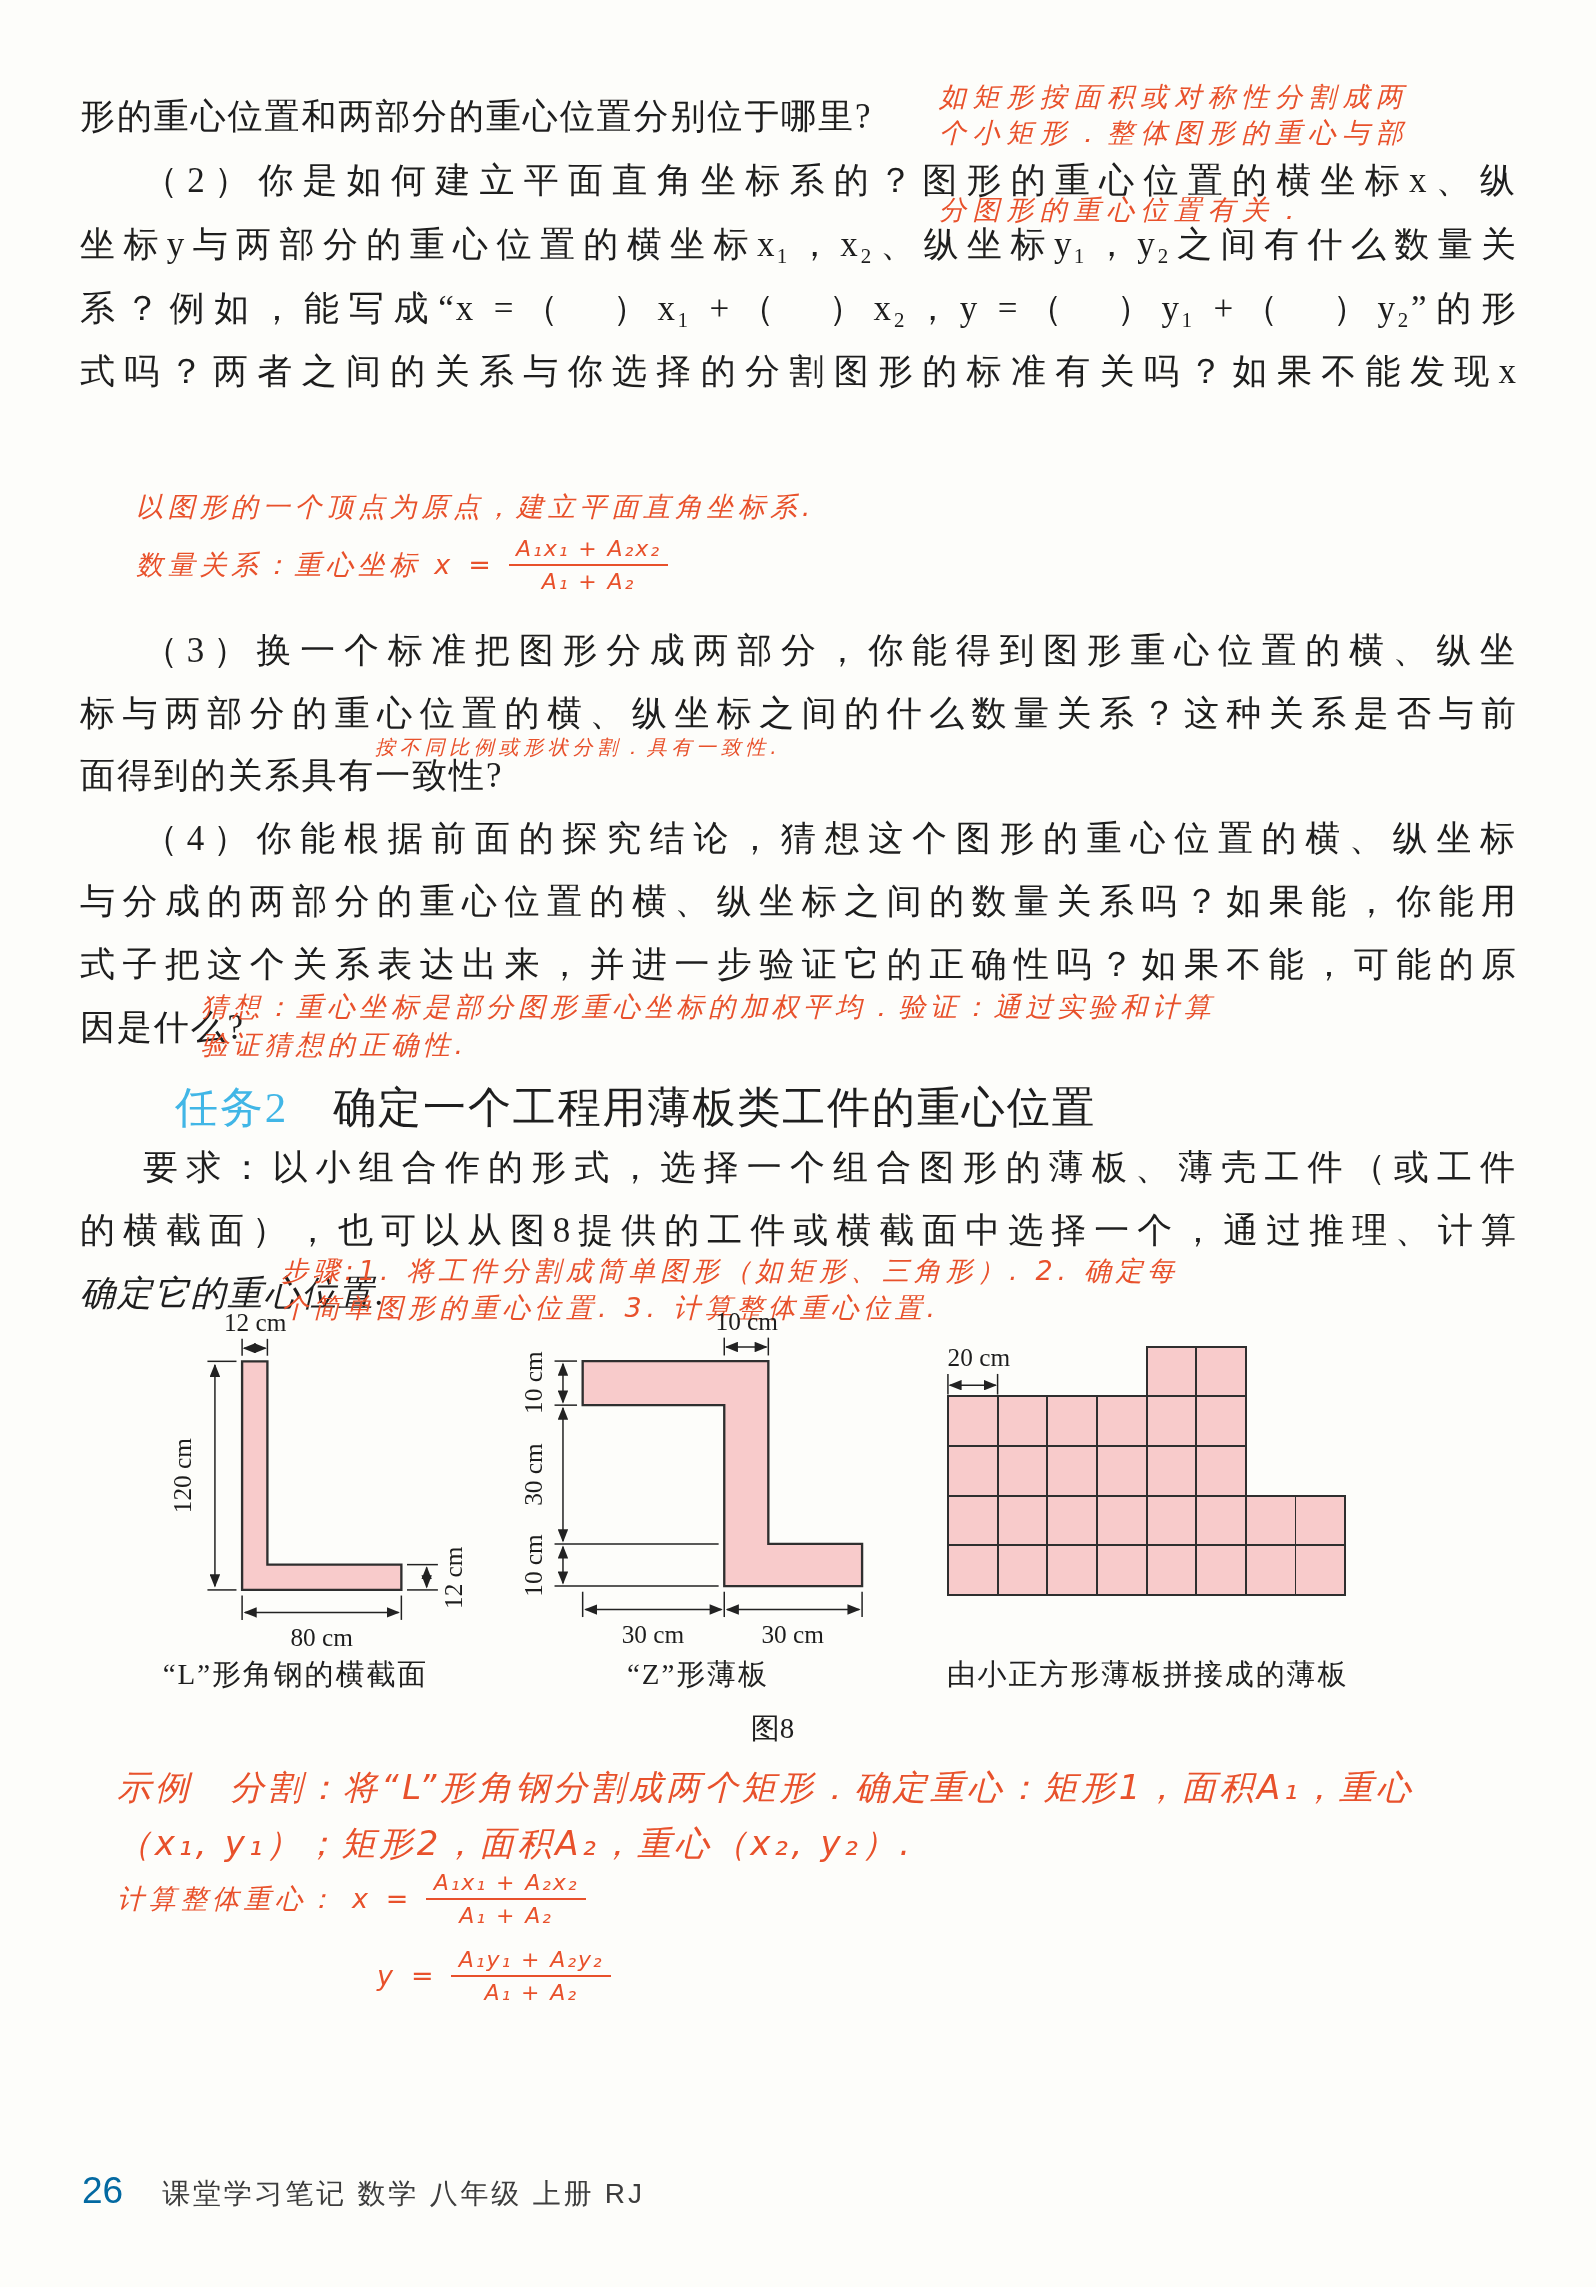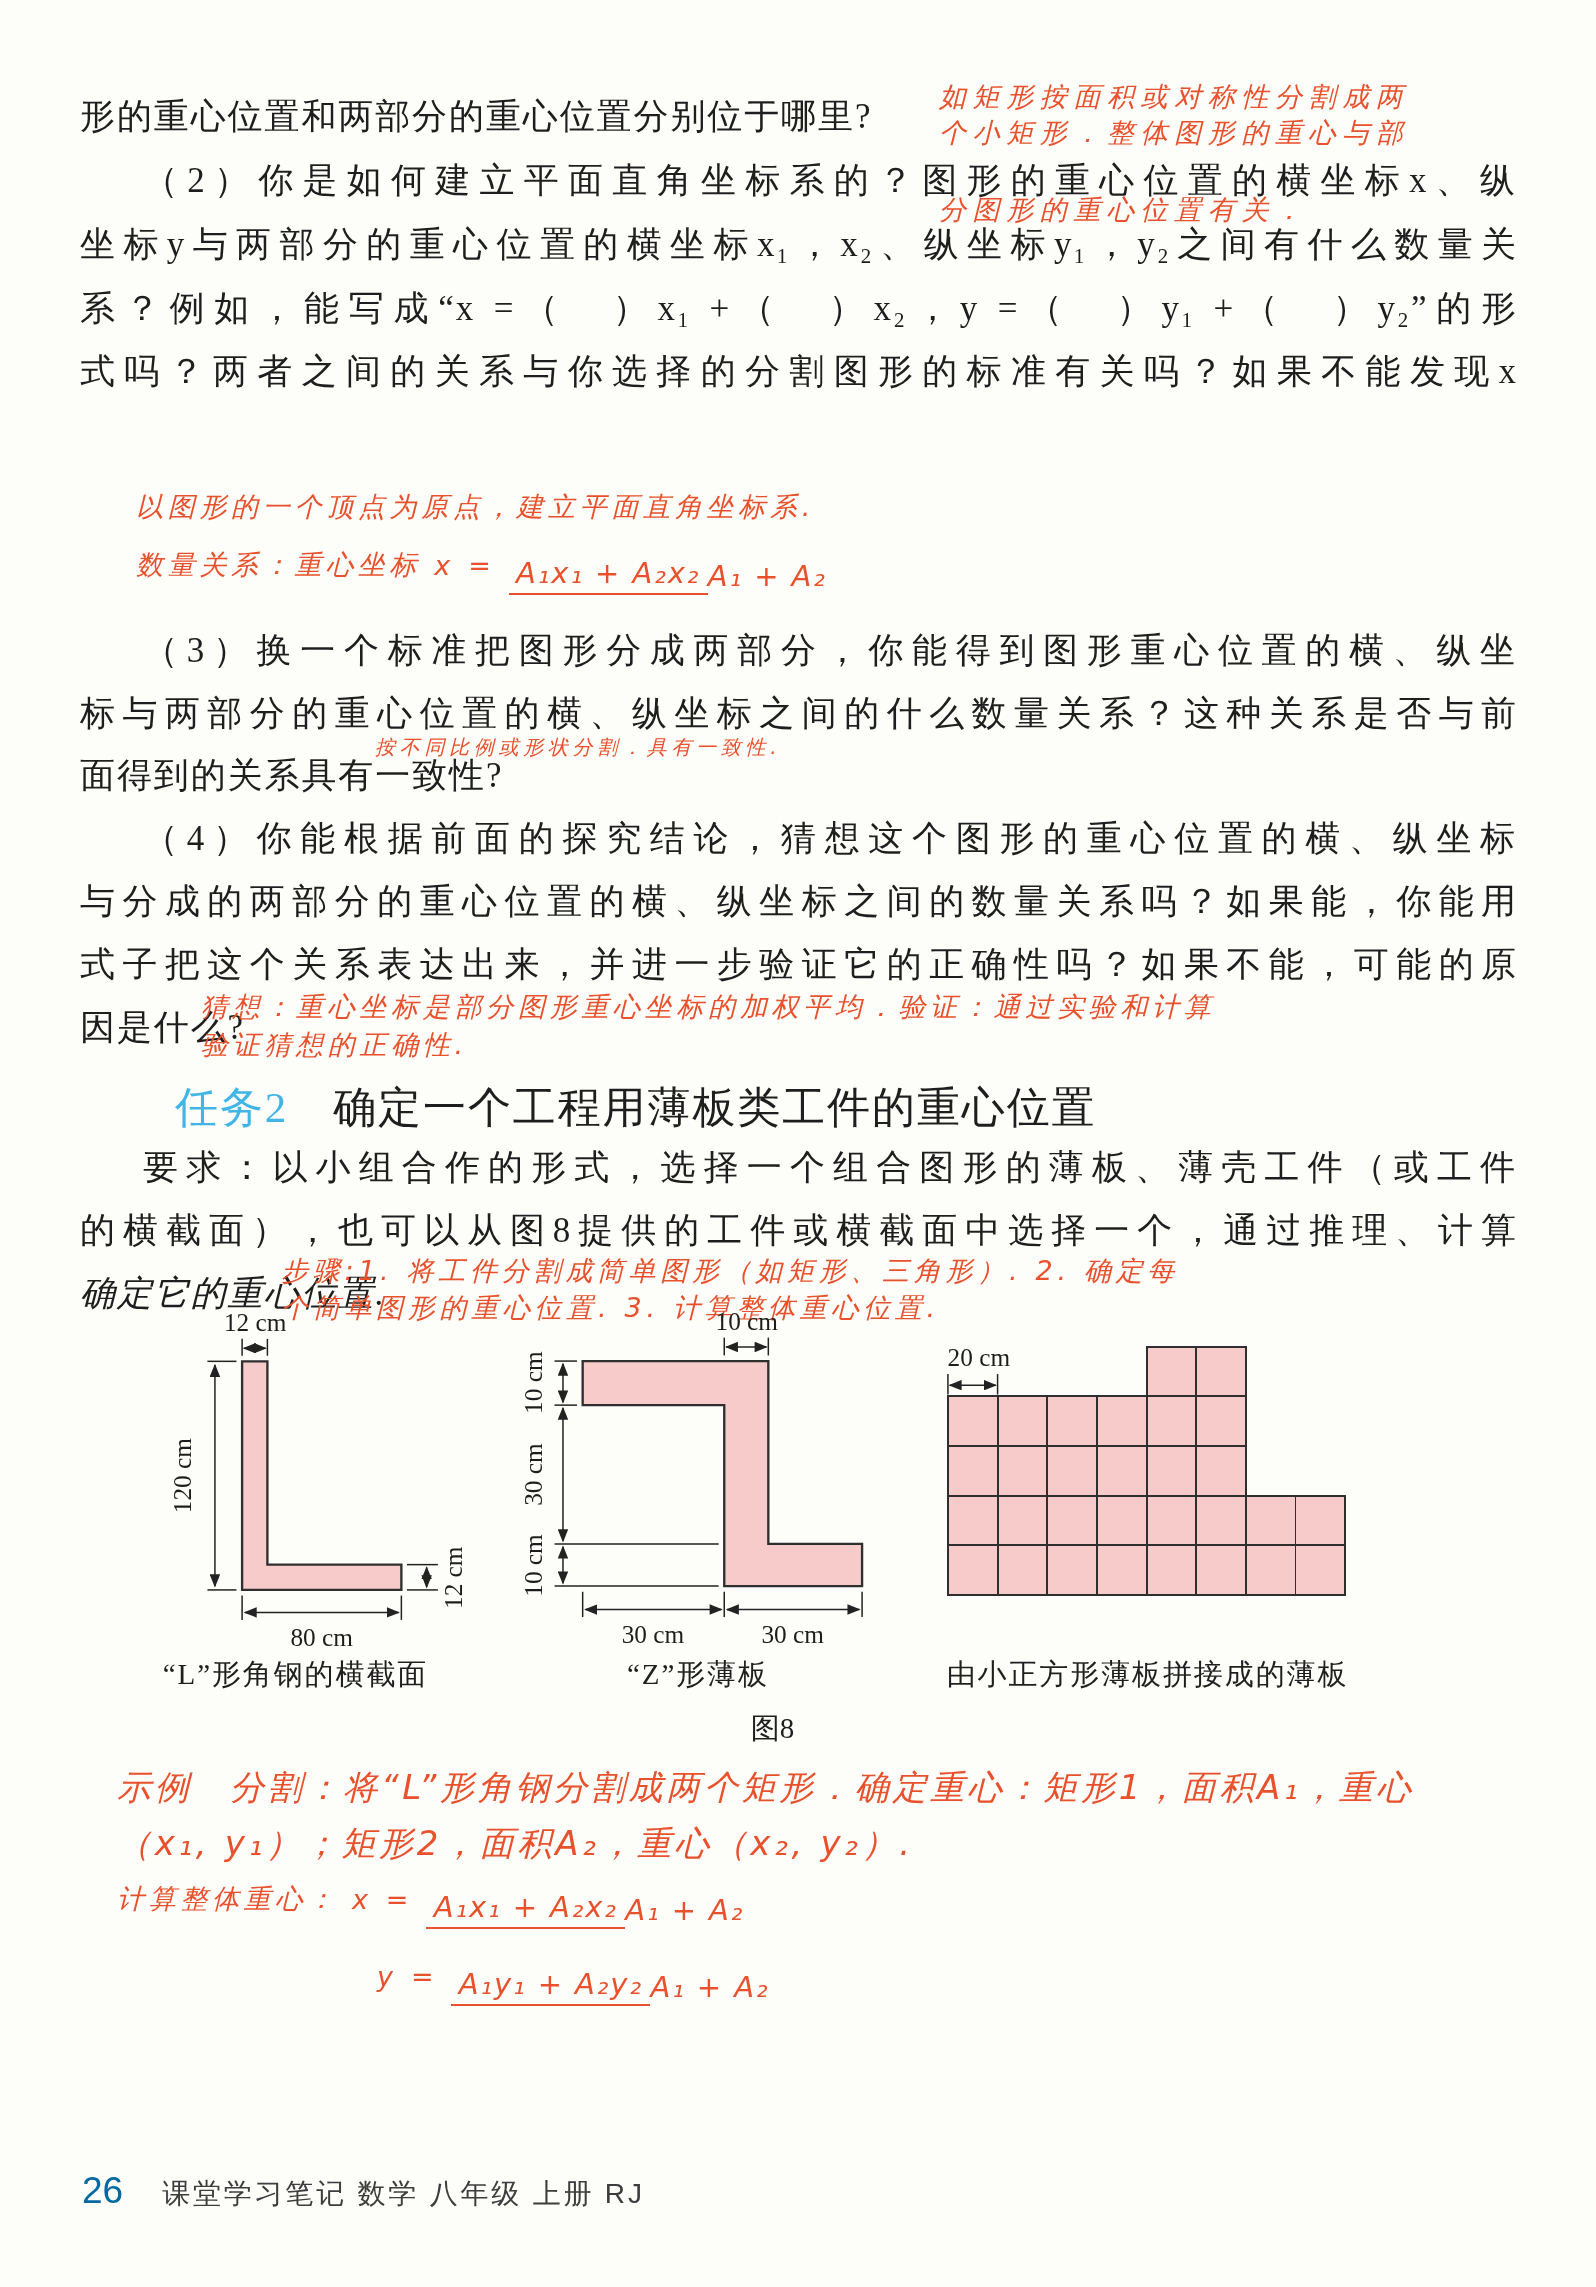--- a/index.html
+++ b/index.html
@@ -4,21 +4,21 @@
 <style>
   html,body { margin:0; padding:0; background:#e8e8e8; }
   .page { position:relative; width:1597px; height:2288px; background:#fdfdfa; overflow:hidden;
           font-family:"Liberation Serif","DejaVu Serif",serif; }
   .pline { position:absolute; font-size:35px; color:#1e1e1e; letter-spacing:1.9px; white-space:nowrap; }
   .pline.just { white-space:normal; text-align:justify; text-align-last:justify; }
   .hw { position:absolute; font-family:"DejaVu Sans","Liberation Sans",sans-serif; font-style:italic;
         color:#e8512b; font-size:27px; letter-spacing:4.7px; white-space:nowrap; }
   .hw-sm { font-size:34px; letter-spacing:3.7px; }
   .hw-row { display:flex; align-items:center; gap:13px; }
-  .hw-frac { display:inline-flex; flex-direction:row; text-align:center; font-size:29px; letter-spacing:1.9px;margin-top:20px; }
+  .hw-frac { display:inline-flex; flex-direction:column; text-align:center; font-size:22px; letter-spacing:1.9px; }
   .hw-frac .num { border-bottom:2.3px solid currentColor; padding:0 7.5px 2.8px; }
   .hw-frac .den { padding-top:2.8px; }
   .task-label { color:#41b6e6; }
   .task-row { position:absolute; display:flex; gap:45px; font-size:43px; letter-spacing:1.9px; color:#1e1e1e; white-space:nowrap;margin-left:32px; }
   .caption { position:absolute; top:1655px; font-size:29px; color:#1f1f1f; text-align:center; letter-spacing:1.9px; }
   .figlabel { position:absolute; left:679px; top:1709px; width:187px; text-align:center; font-size:29px; color:#1f1f1f; }
   .diagram { position:absolute; }
   .shape { fill:#f8cbcb; stroke:#2f2f2f; stroke-width:2.5; }
   .cell  { fill:#f8cbcb; stroke:#2f2f2f; stroke-width:2; shape-rendering:crispEdges; }
   .dim { stroke:#222; stroke-width:1.6; fill:none; }

